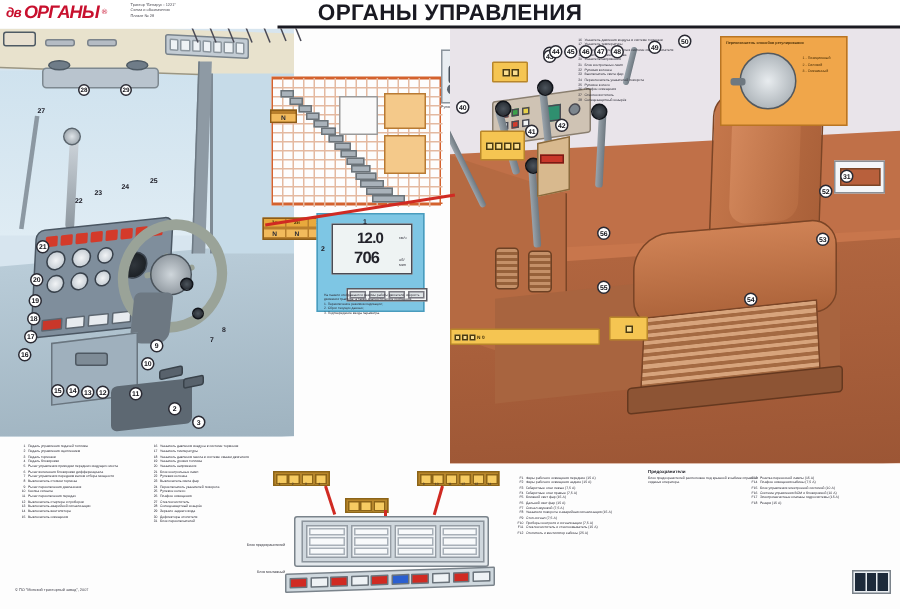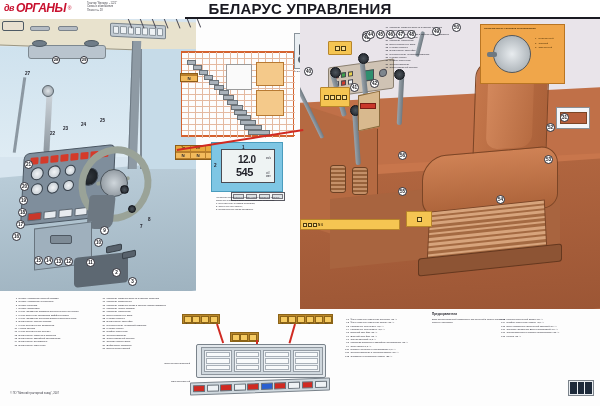--- a/index.html
+++ b/index.html
@@ -301,21 +301,21 @@
     font-size: 3.4px; color: #4a3208;
     text-align: center; line-height: 5.4px;
     font-weight: bold;
   }
   .mtbl div.hd { background: #e8a93c; }
   .mtbl div.n { color: #2a2a33; font-size: 4.4px; line-height: 5.4px; }
 
   
   .lcdpanel {
     position: absolute; left: 211px; top: 123px;
-    width: 72px; height: 50px;
+    width: 72px; height: 66px;
     background: #7ec6e4;
     border: 0.8px solid #4a9cbd;
   }
   .lcd {
     position: absolute; left: 9px; top: 6px;
     width: 54px; height: 34px;
     background: #eef3f3;
     border: 1px solid #4a4a52;
   }
   .lcd-big {
@@ -633,21 +633,21 @@
 
   <div class="hdr">
     <div class="logo-wrap">
       <span class="logo-mark">дв</span>
       <span class="logo-txt">ОРГАНЫ</span>
       <span class="logo-tm">®</span>
     </div>
     <div class="hdr-sub" style="white-space:pre-line">Трактор "Беларус - 1221"
 Схема и обозначения
 Плакат № 28</div>
-    <div class="hdr-title">БЕЛАРУС УПРАВЛЕНИЯ</div>
+    <div class="hdr-title">ОРГАНЫ УПРАВЛЕНИЯ</div>
     <div class="hdr-rule"></div>
   </div>
 
   <div class="cn plain" style="left:12px;top:14px">26</div>
   <div>
     <div class="cn plain" style="left:126px;top:12px">30</div>
     <div class="cn plain" style="left:138px;top:12px">31</div>
     <div class="cn plain" style="left:150px;top:12px">32</div>
     <div class="cn plain" style="left:162px;top:12px">33</div>
     <div class="cn plain" style="left:174px;top:12px">34</div>
@@ -836,21 +836,21 @@
         <div></div>
         <div></div>
         <div class="n">N</div>
         <div></div>
     </div>
 
     <div class="lcdpanel">
       <div class="lcd">
         <div class="lcd-big">12.0</div>
         <div class="lcd-u" style="left:44px;top:7px">км/ч</div>
-        <div class="lcd-big2">545</div>
+        <div class="lcd-big2">706</div>
         <div class="lcd-u" style="left:44px;top:22px">об/мин</div>
         <div class="lcd-keys">
           <i></i>
           <i></i>
           <i></i>
           <i></i>
         </div>
       </div>
       <div class="lcd-note">
         <div>На панели отображаются режимы работы двигателя, скорость движения трактора, а также диагностические сообщения.</div>

